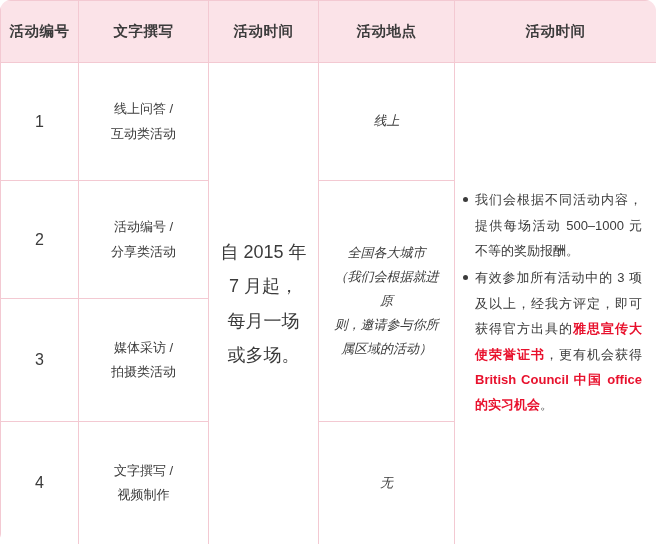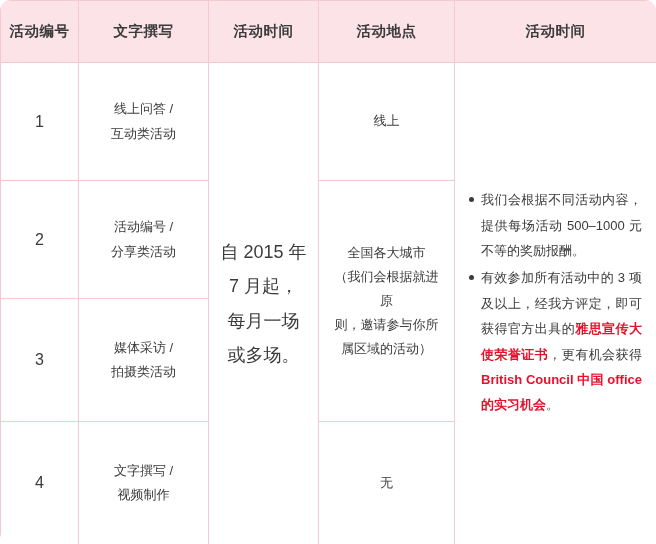--- a/index.html
+++ b/index.html
@@ -56,23 +56,24 @@
     color: #3b3b3b;
   }
   td.time {
     font-size: 18px;
     line-height: 1.9;
     color: #3b3b3b;
     padding: 0 10px;
   }
   td.place {
     padding: 0 12px;
+    font-style: italic;
   }
   td.reward {
-    padding: 10px 14px 10px 10px;
+    padding: 10px 14px 10px 4px;
     vertical-align: middle;
     margin-left: 32px;
   }
   ul.reward-list {
     margin: 0;
     padding: 0 0 0 16px;
     list-style: none;
     text-align: left;
   }
   ul.reward-list li {

